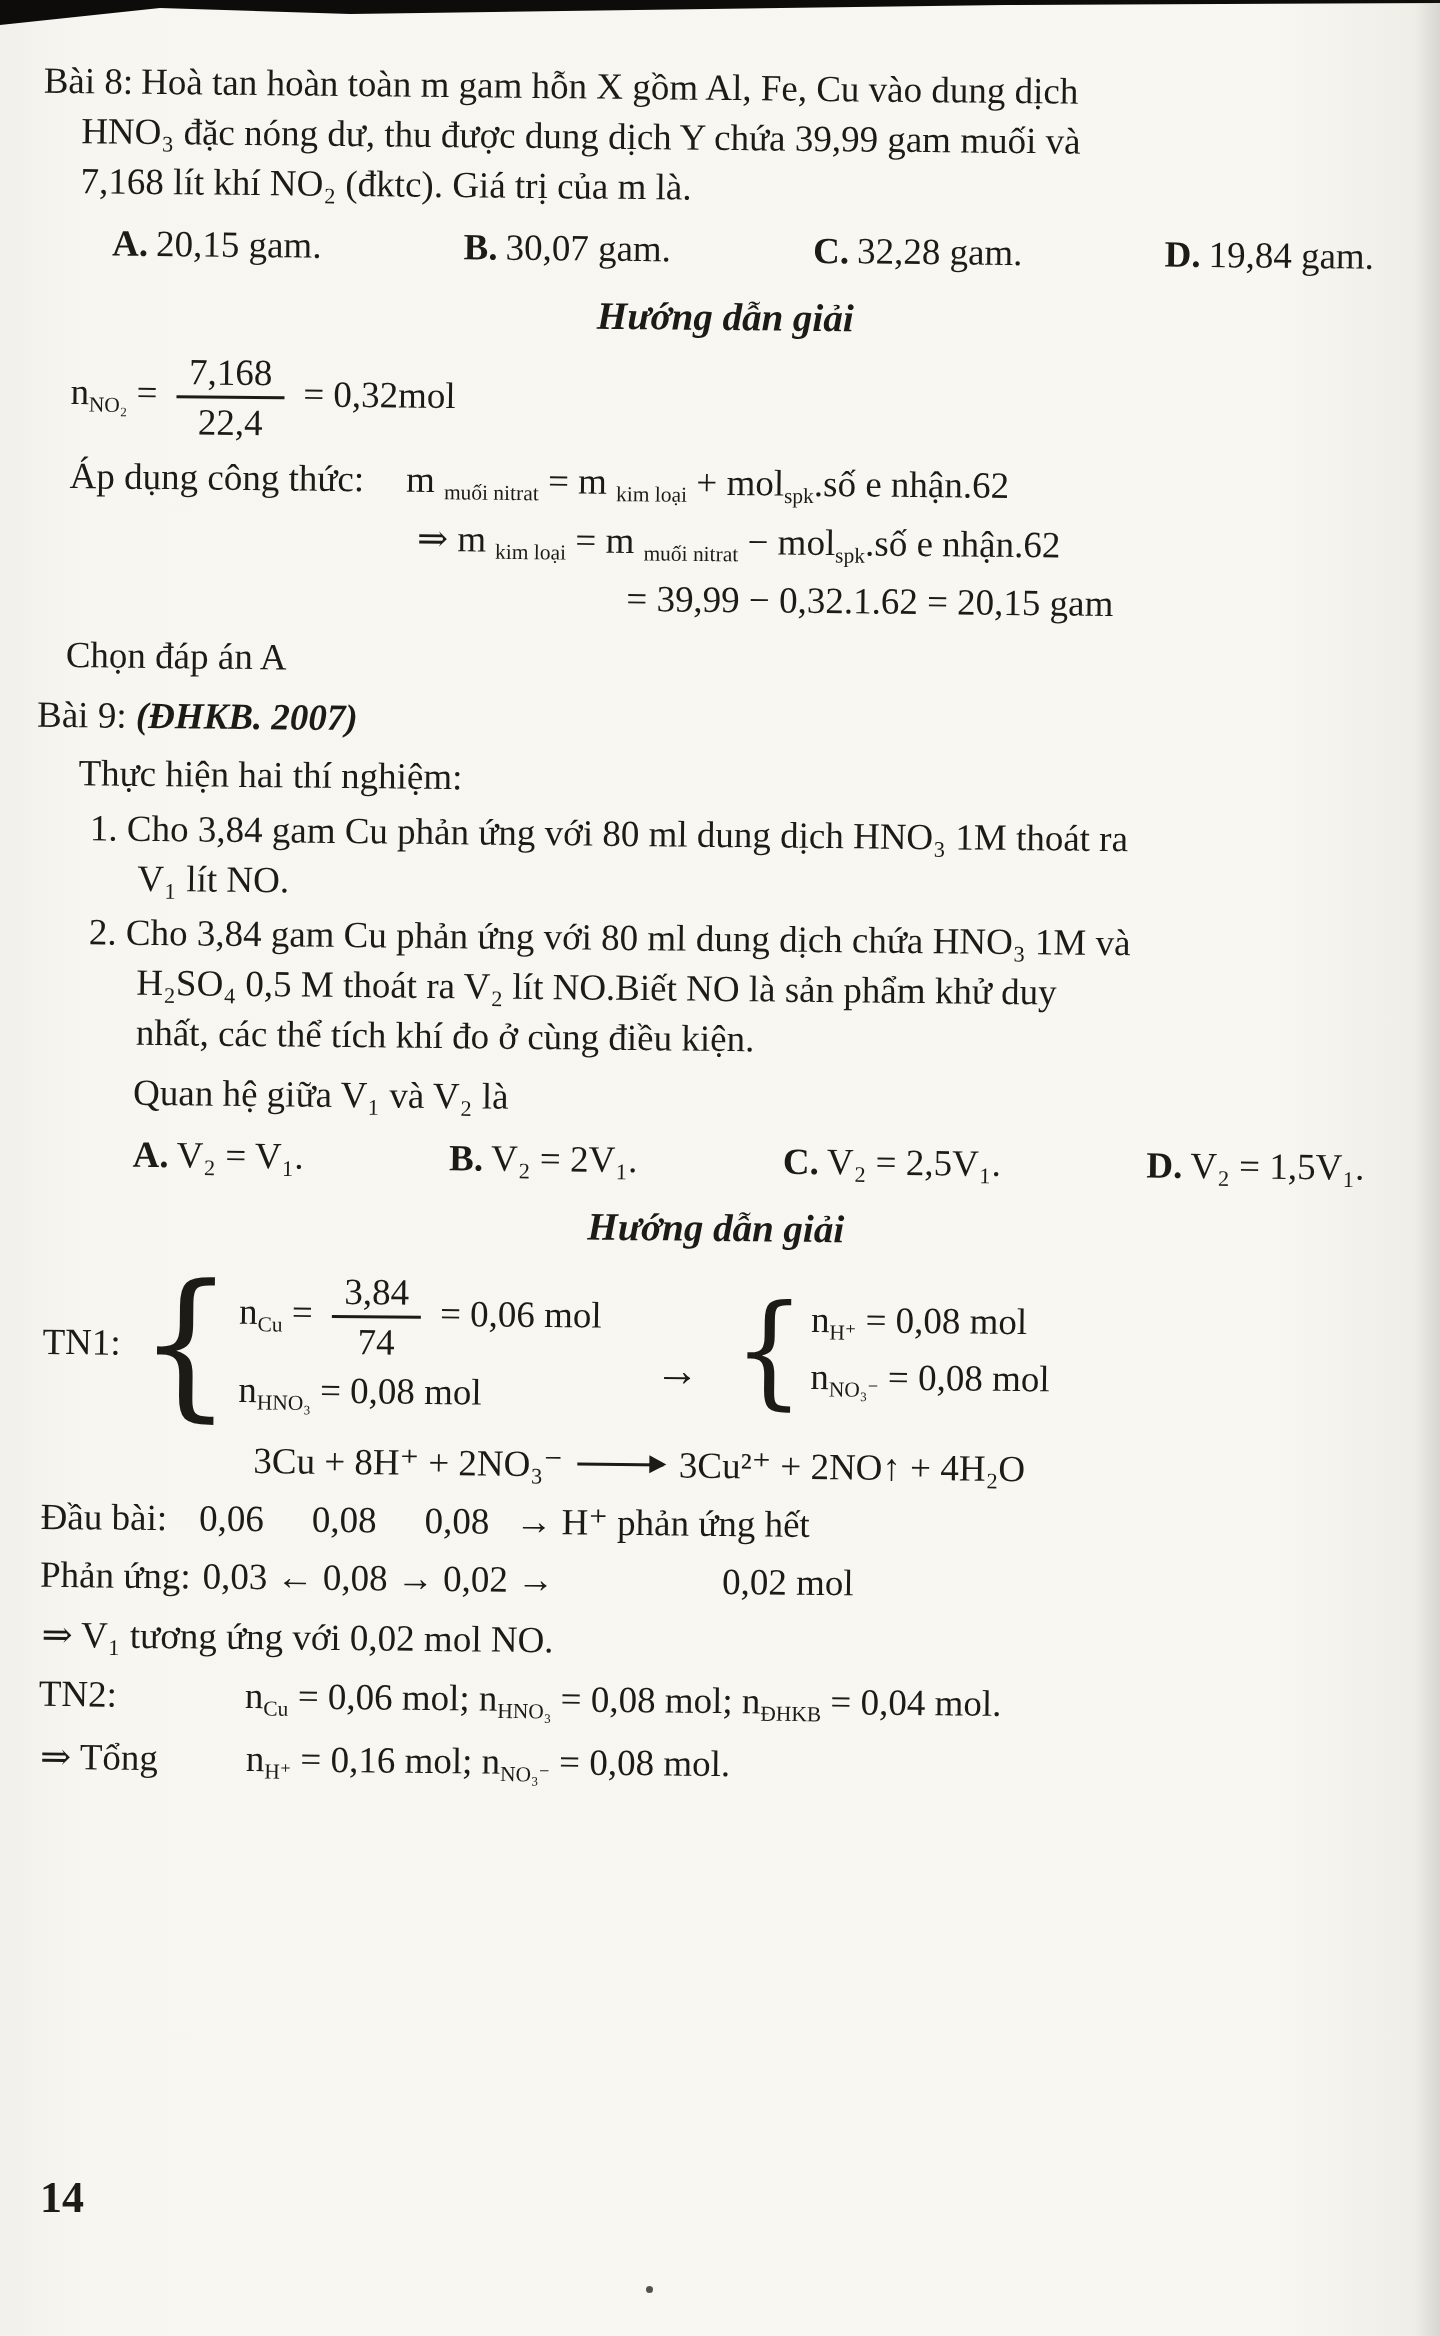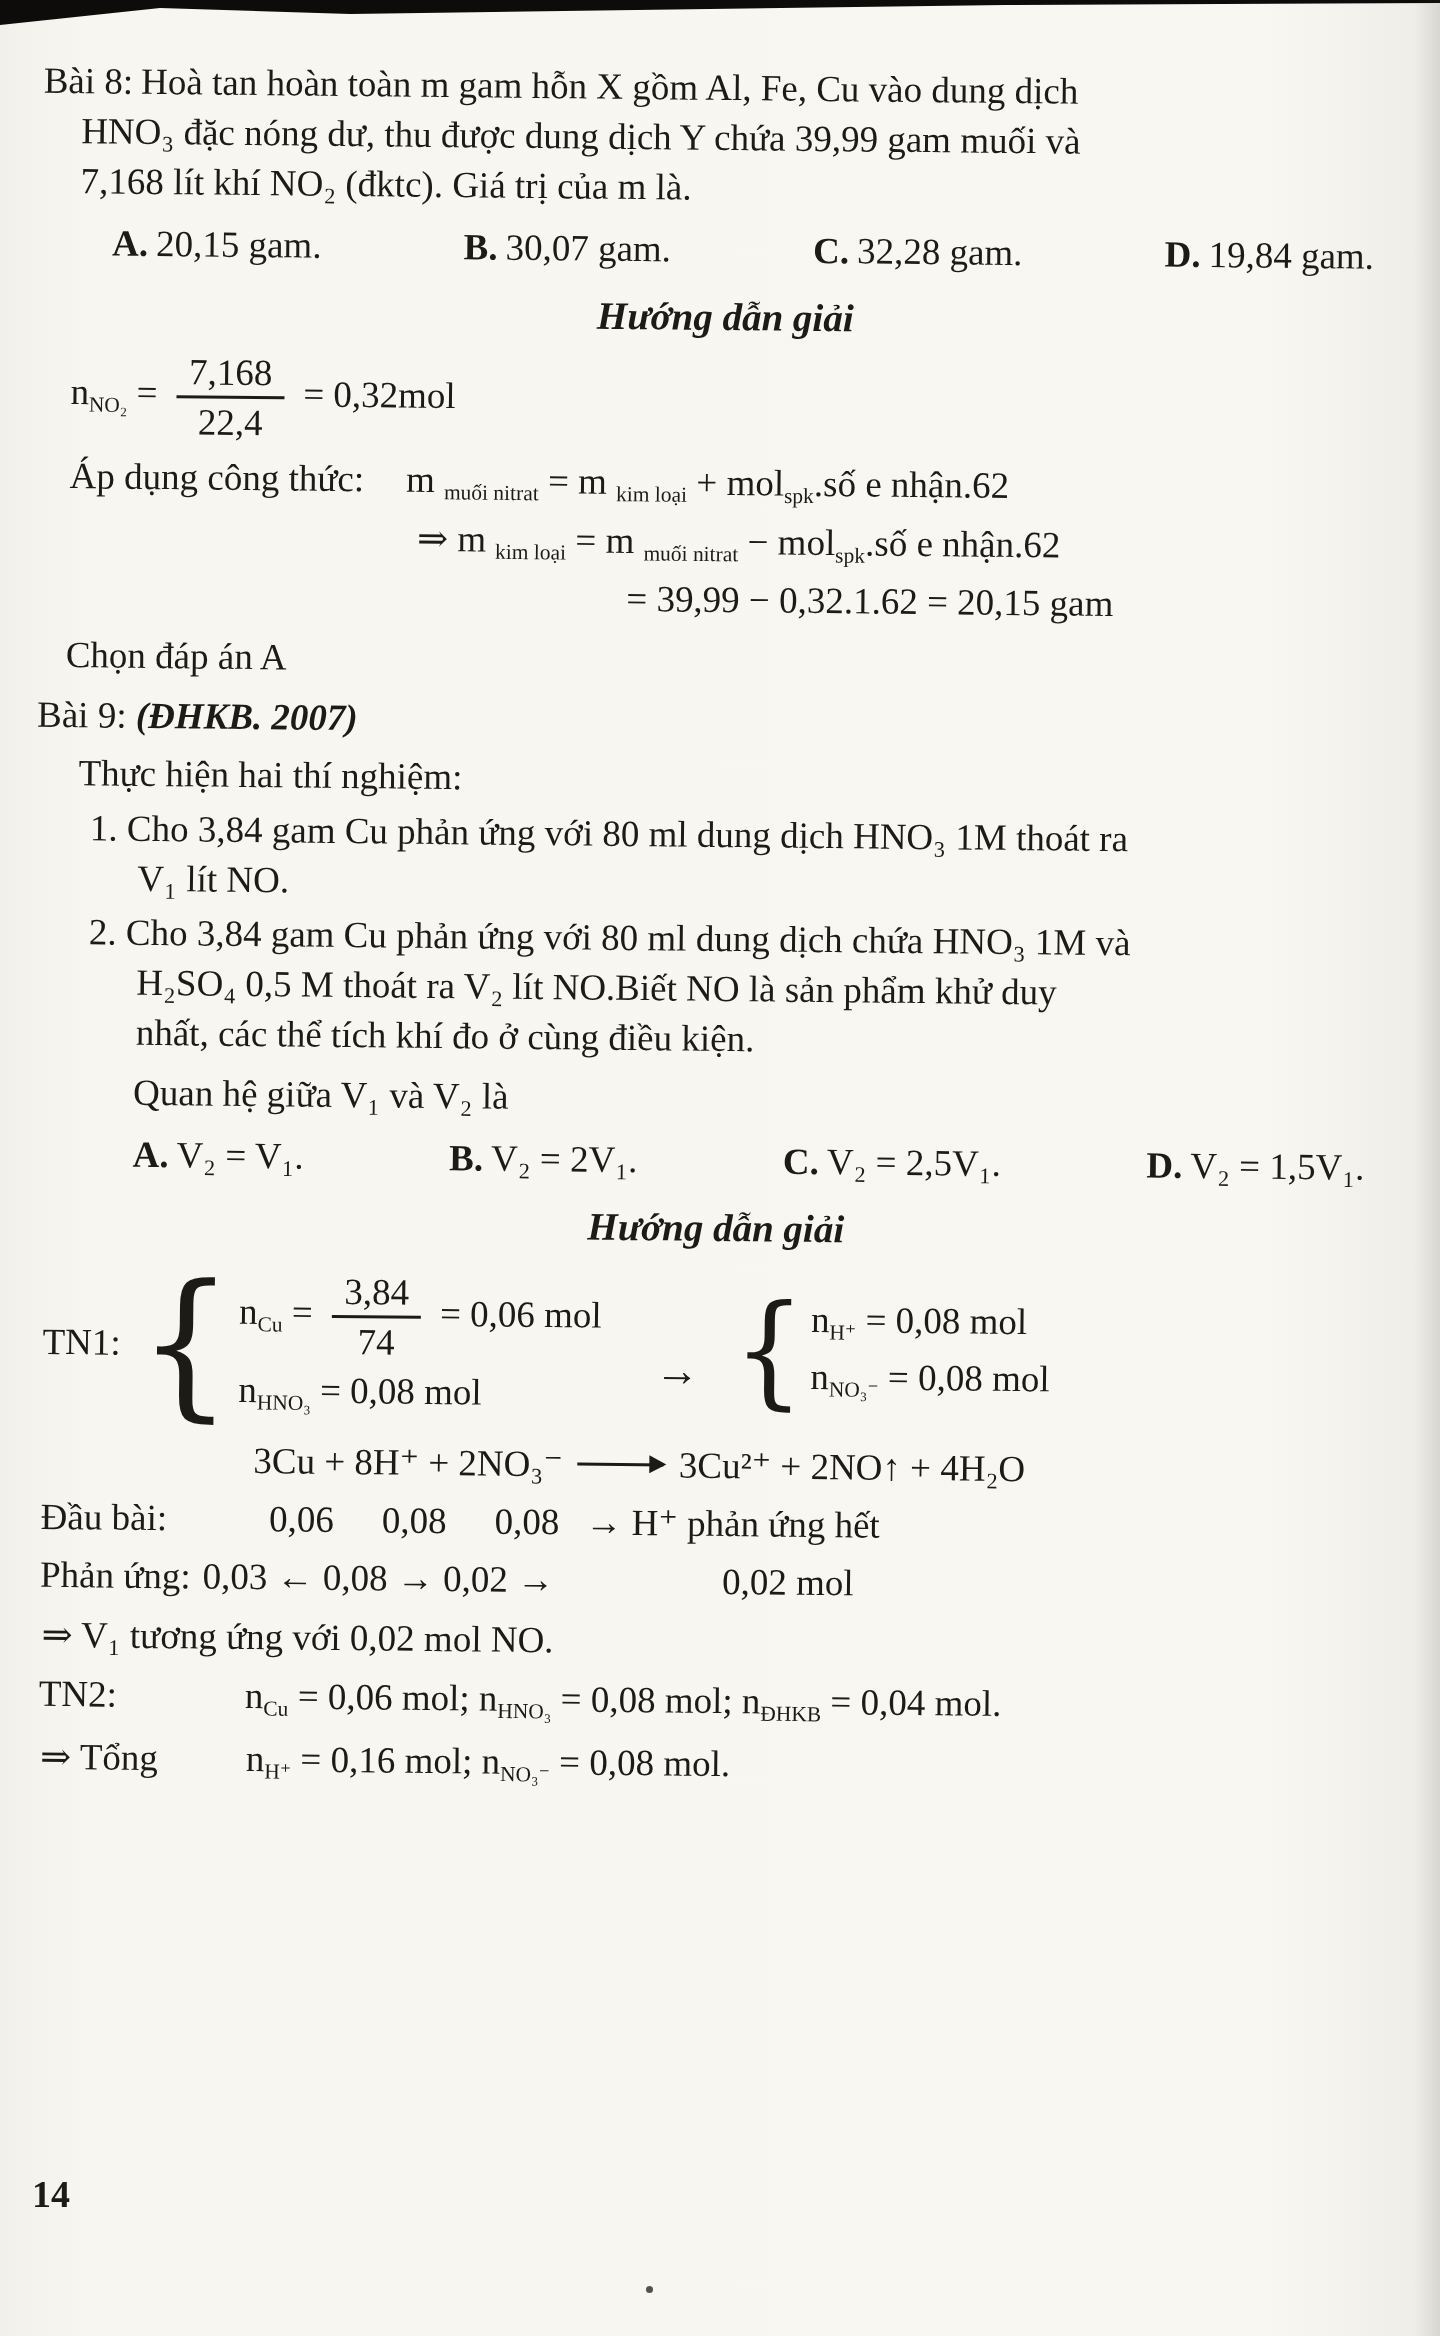--- a/index.html
+++ b/index.html
@@ -56,34 +56,34 @@
   .brace-lg{font-size:148px;transform:scaleY(1.08);}
   .brace-sm{font-size:112px;transform:scaleY(1.1);margin-left:34px;}
   .syscol{display:flex;flex-direction:column;gap:4px;margin-left:6px;}
   .midarrow{font-size:44px;margin:46px 0 0 54px;}
 
   .eqrow{margin:18px 0 4px 224px;white-space:nowrap;}
   .longarrow{display:inline-block;position:relative;width:86px;height:3px;background:#1d1b16;vertical-align:0.3em;margin:0 16px 0 14px;}
   .longarrow::after{content:"";position:absolute;right:-3px;top:-8px;border-left:17px solid #1d1b16;border-top:9px solid transparent;border-bottom:9px solid transparent;}
 
   .numrow{margin:8px 0 2px 12px;white-space:nowrap;}
-  .numrow .nv1{margin-left:102px;}
+  .numrow .nv1{margin-left:32px;}
   .numrow .nv2{margin-left:48px;}
   .numrow .nv3{margin-left:48px;}
   .numrow .note{margin-left:26px;}
   .phanungrow{margin:8px 0 2px 12px;white-space:nowrap;}
   .phanungrow .vals{margin-left:12px;}
   .phanungrow .res{margin-left:168px;}
   .v1line{margin:10px 0 6px 14px;}
   .tn2row{margin:10px 0 2px 12px;white-space:nowrap;}
   .tn2row .toks{margin-left:128px;}
   .tongrow{margin:10px 0 2px 14px;white-space:nowrap;}
   .tongrow .toks{margin-left:88px;}
 
-  .pagenum{position:absolute;left:32px;top:2172px;font-size:38px;font-weight:bold;text-align:right;}
+  .pagenum{position:absolute;left:40px;top:2172px;font-size:44px;font-weight:bold;text-align:right;}
   .scan-top{position:absolute;top:0;left:0;}
   .edge-shade{position:absolute;top:0;right:0;width:26px;height:2336px;background:linear-gradient(90deg,rgba(0,0,0,0),rgba(60,55,45,0.12));}
   .speck{position:absolute;left:646px;top:2286px;width:7px;height:7px;border-radius:50%;background:#55524a;}
 </style>
 </head>
 <body>
 
 <svg class="scan-top" width="1440" height="30">
   <polygon points="0,0 1440,0 1440,3 1005,5 350,14 160,8 0,25" fill="#0d0c0a"></polygon>
 </svg>

